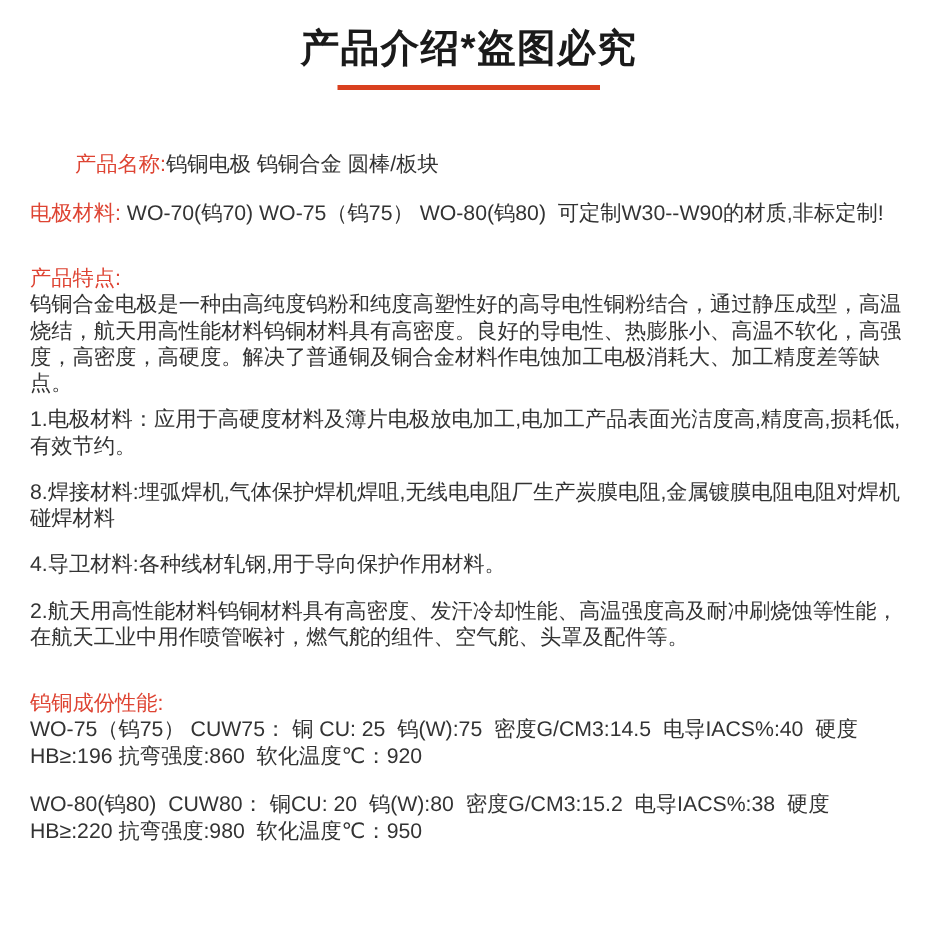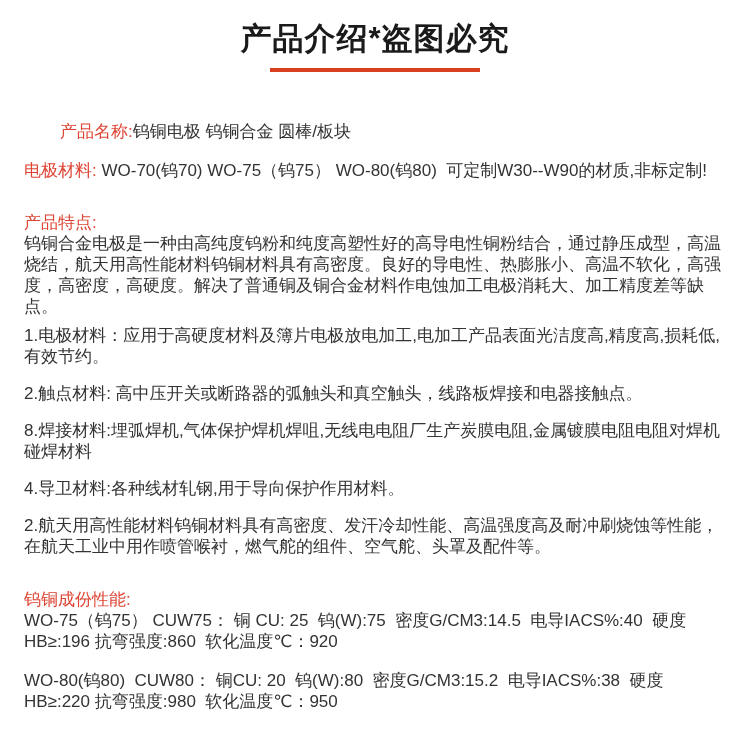--- a/index.html
+++ b/index.html
@@ -76,21 +76,20 @@
 
     <p class="model-row"><span class="label">电极材料:</span><span class="pre"> WO-70(钨70) WO-75（钨75） WO-80(钨80)  可定制W30--W90的材质,非标定制!</span></p>
 
     <div class="section-features">
       <p class="heading">产品特点:</p>
       <p class="para">钨铜合金电极是一种由高纯度钨粉和纯度高塑性好的高导电性铜粉结合，通过静压成型，高温烧结，航天用高性能材料钨铜材料具有高密度。良好的导电性、热膨胀小、高温不软化，高强度，高密度，高硬度。解决了普通铜及铜合金材料作电蚀加工电极消耗大、加工精度差等缺点。</p>
     </div>
 
     <div class="section-usage">
       <p class="usage-item">1.电极材料：应用于高硬度材料及簿片电极放电加工,电加工产品表面光洁度高,精度高,损耗低,有效节约。</p>
-      <p class="usage-item">2.触点材料: 高中压开关或断路器的弧触头和真空触头，线路板焊接和电器接触点。</p>
       <p class="usage-item">8.焊接材料:埋弧焊机,气体保护焊机焊咀,无线电电阻厂生产炭膜电阻,金属镀膜电阻电阻对焊机碰焊材料</p>
       <p class="usage-item">4.导卫材料:各种线材轧钢,用于导向保护作用材料。</p>
       <p class="usage-item">2.航天用高性能材料钨铜材料具有高密度、发汗冷却性能、高温强度高及耐冲刷烧蚀等性能，在航天工业中用作喷管喉衬，燃气舵的组件、空气舵、头罩及配件等。</p>
     </div>
 
     <div class="section-composition">
       <p class="heading">钨铜成份性能:</p>
       <p class="comp-item pre">WO-75（钨75） CUW75： 铜 CU: 25  钨(W):75  密度G/CM3:14.5  电导IACS%:40  硬度HB≥:196 抗弯强度:860  软化温度℃：920</p>
       <p class="comp-item pre">WO-80(钨80)  CUW80： 铜CU: 20  钨(W):80  密度G/CM3:15.2  电导IACS%:38  硬度HB≥:220 抗弯强度:980  软化温度℃：950</p>
     </div>

